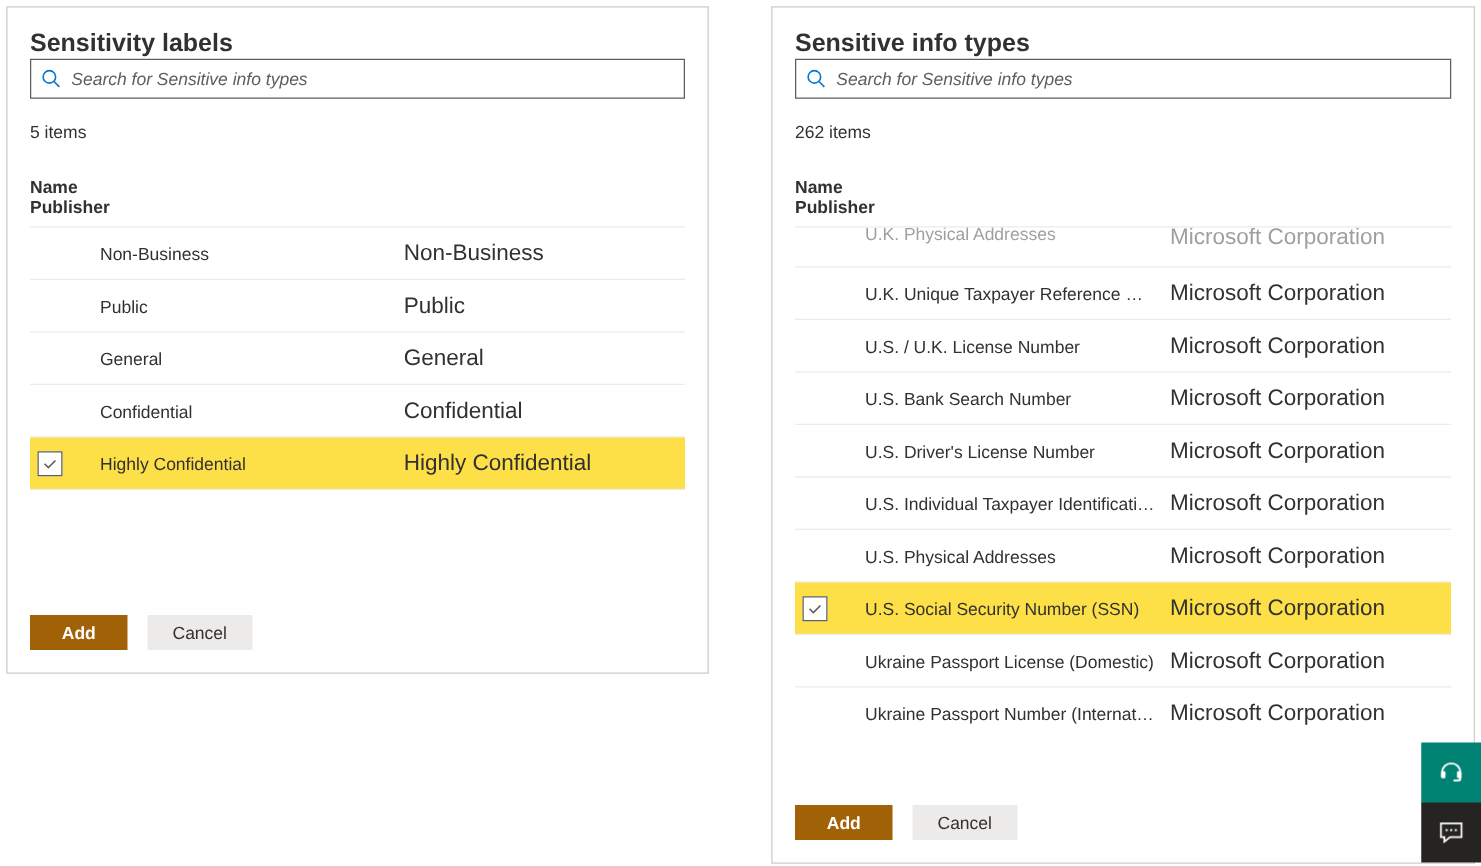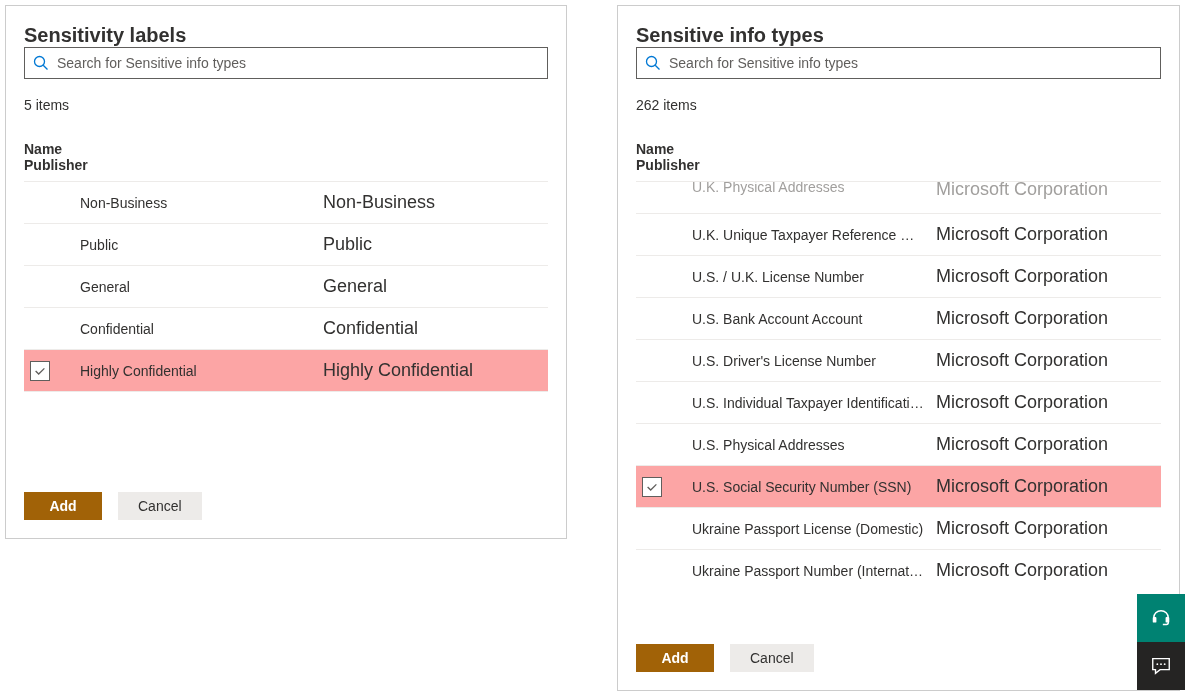--- a/index.html
+++ b/index.html
@@ -54,20 +54,21 @@
       margin-right: 8px;
       flex-shrink: 0;
     }
     .search-input {
       border: none;
       outline: none;
       flex: 1;
       font-size: 14px;
       color: #323130;
       background: transparent;
+      font-style: italic;
     }
     .search-input::placeholder {
       color: #605e5c;
     }
     .item-count {
       padding: 0 18px;
       font-size: 14px;
       color: #323130;
       margin-bottom: 20px;
     }
@@ -122,21 +123,21 @@
       border-top: none;
       align-items: flex-start;
     }
     .table-row.partial-top .cell-name,
     .table-row.partial-top .cell-publisher {
       color: #a19f9d;
       position: relative;
       top: -8px;
     }
     .table-row.selected {
-      background: #fca5a5;
+      background: #fde047;
     }
     .cell-check {
       width: 56px;
       flex-shrink: 0;
       display: flex;
       align-items: center;
       justify-content: flex-start;
       padding-left: 6px;
     }
     .cell-name {
@@ -315,21 +316,21 @@
             <div class="cell-name">U.K. Unique Taxpayer Reference Number</div>
             <div class="cell-publisher">Microsoft Corporation</div>
           </div>
           <div class="table-row">
             <div class="cell-check"></div>
             <div class="cell-name">U.S. / U.K. License Number</div>
             <div class="cell-publisher">Microsoft Corporation</div>
           </div>
           <div class="table-row">
             <div class="cell-check"></div>
-            <div class="cell-name">U.S. Bank Account Account</div>
+            <div class="cell-name">U.S. Bank Search Number</div>
             <div class="cell-publisher">Microsoft Corporation</div>
           </div>
           <div class="table-row">
             <div class="cell-check"></div>
             <div class="cell-name">U.S. Driver's License Number</div>
             <div class="cell-publisher">Microsoft Corporation</div>
           </div>
           <div class="table-row">
             <div class="cell-check"></div>
             <div class="cell-name">U.S. Individual Taxpayer Identification N...</div>

